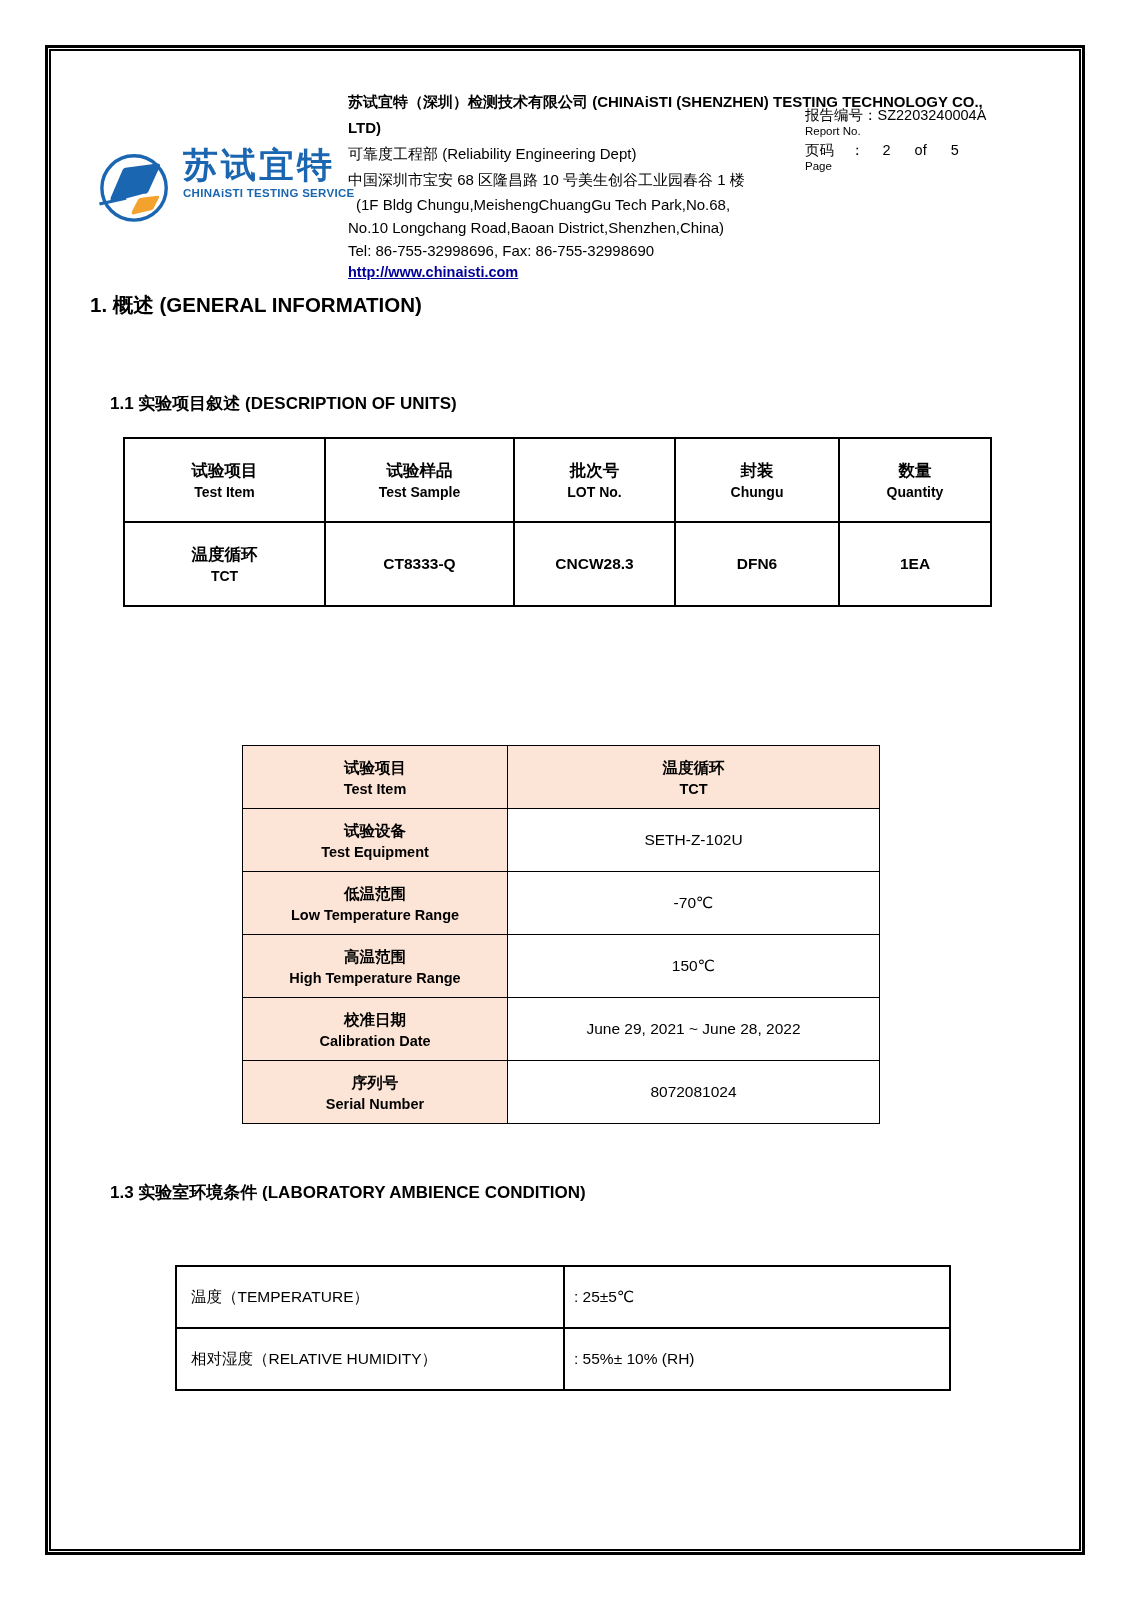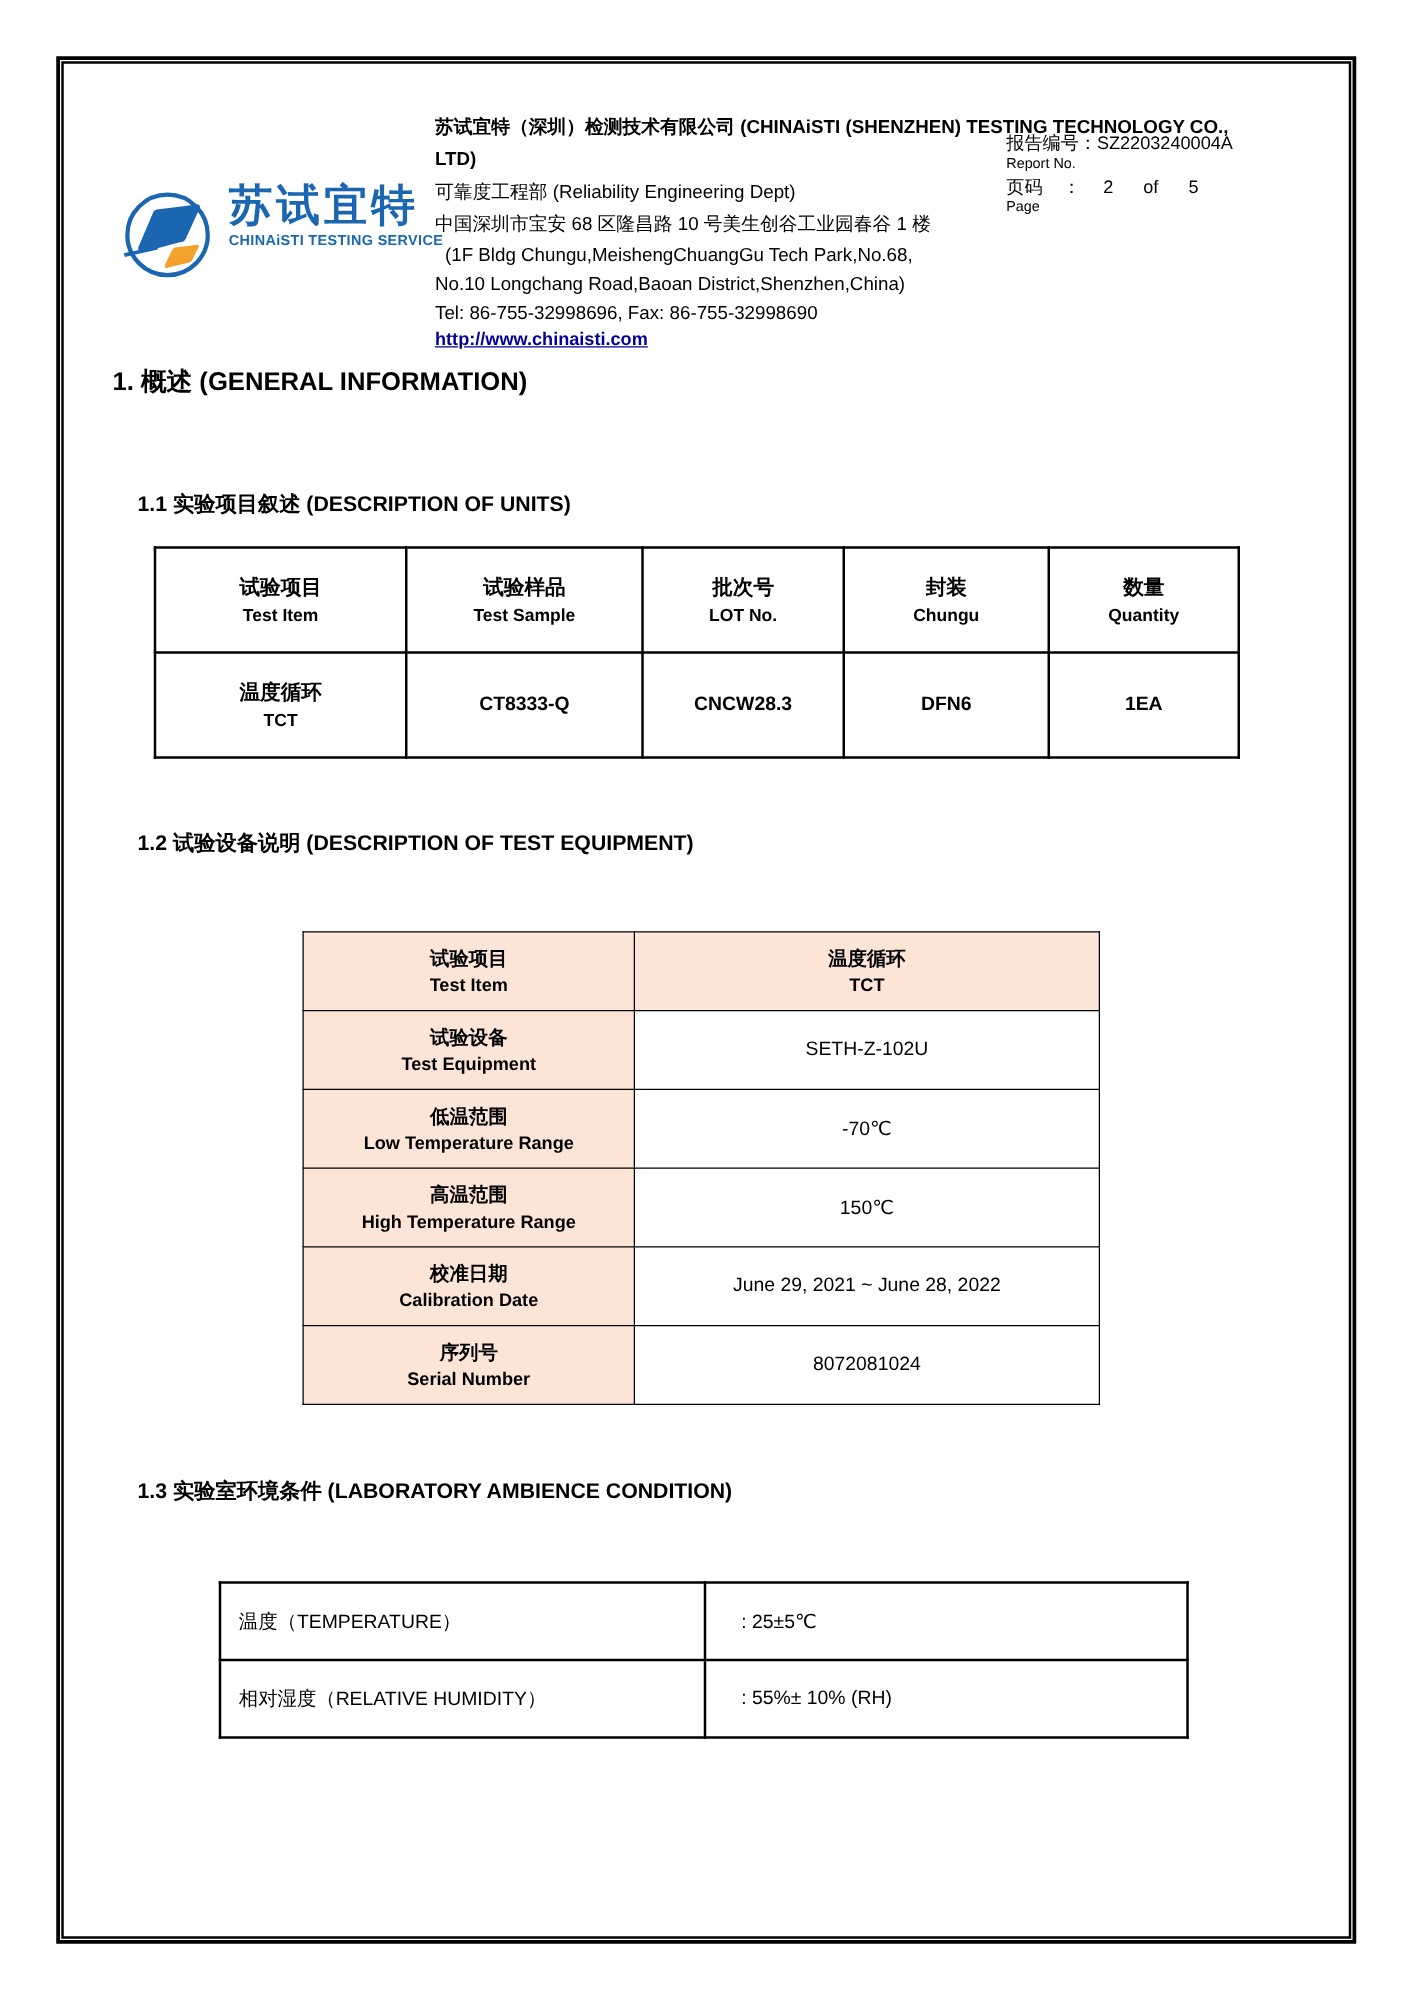--- a/index.html
+++ b/index.html
@@ -67,21 +67,21 @@
   .tbl-equip .lbl { background: #fce4d6; }
   .tbl-equip .hl { background: #fce4d6; }
   .tbl-equip .val { font-size: 15.5px; font-weight: normal; }
   .eq-cn { font-size: 15.5px; font-weight: bold; line-height: 23px; }
   .eq-en { font-size: 14.5px; font-weight: bold; line-height: 20px; }
 
   
   .tbl-amb { position: absolute; left: 124px; top: 1214px; width: 776px; }
   .tbl-amb td { border: 2px solid #000; height: 62px; font-size: 15.5px; font-weight: normal; }
   .tbl-amb .amb-label { padding-left: 14px; width: 388px; }
-  .tbl-amb .amb-value { padding-left: 28px; }
+  .tbl-amb .amb-value { padding-left: 9px; }
 </style>
 </head>
 <body>
 
 <div class="frame-outer">
   <div class="frame-inner">
     <div class="content">
 
       <div class="logo-block">
         <svg class="logo-mark" viewBox="0 0 80 80">
@@ -155,21 +155,20 @@
                 <div class="cell-en">TCT</div>
               </td>
           <td>CT8333-Q</td>
           <td>CNCW28.3</td>
           <td>DFN6</td>
           <td>1EA</td>
         </tr>
       </tbody>
         </table>
 
-      <div class="sub-title t12">1.2 试验设备说明  (DESCRIPTION OF TEST EQUIPMENT)</div>
 
       <table class="tbl-equip">
         <colgroup>
             <col style="width:265px">
             <col style="width:372px">
           </colgroup>
         <tbody>
             <tr>
           <td class="lbl">
                 <div class="eq-cn">试验项目</div>

